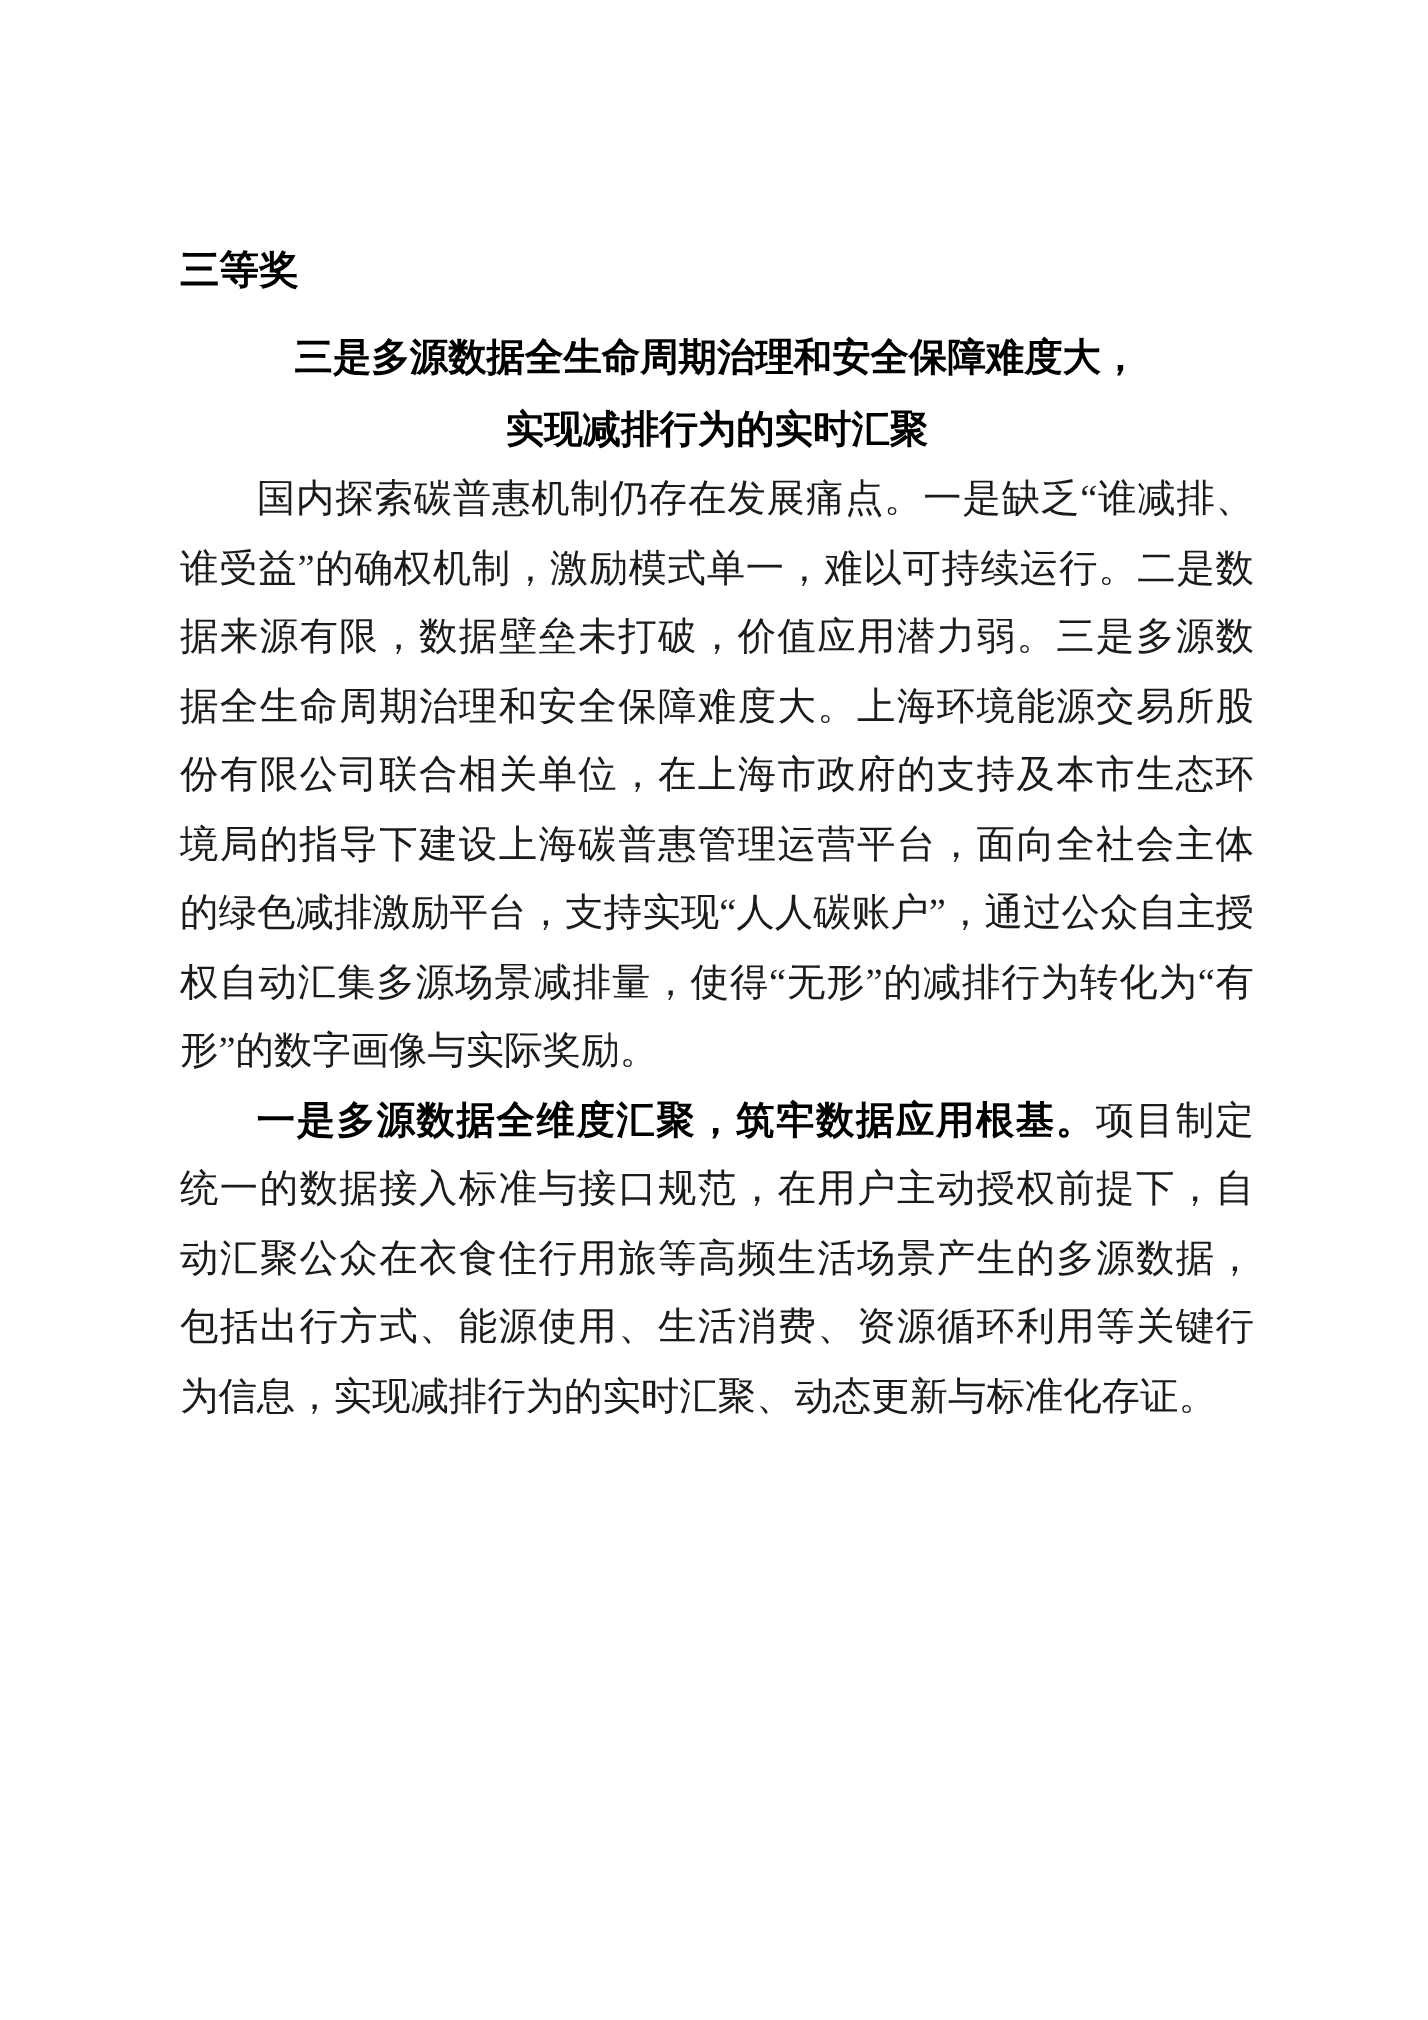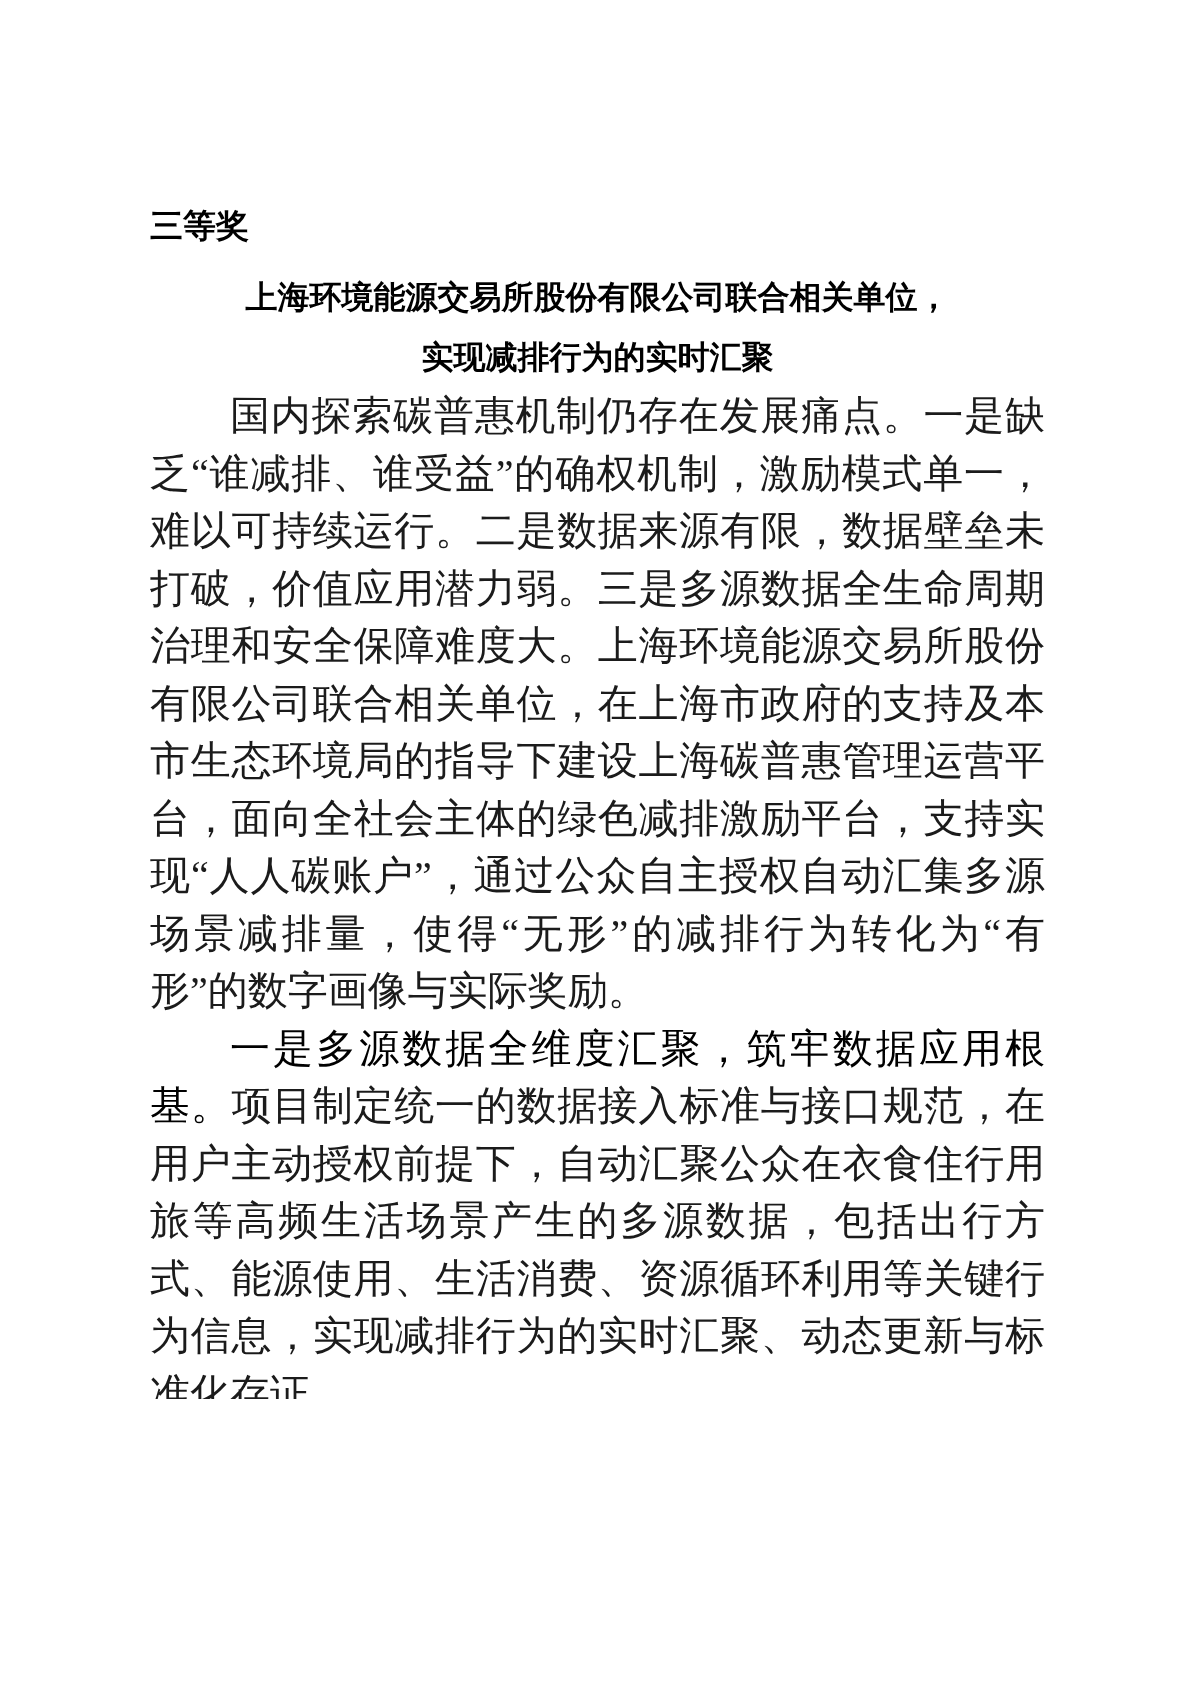--- a/index.html
+++ b/index.html
@@ -33,29 +33,29 @@
     margin: 20px 0 0 0;
     font-size: 32px;
     font-weight: 700;
     text-align: center;
     line-height: 60px;
     color: #000000;
   }
   .title-line { display: block; }
   .body-par {
     margin: 0;
-    font-size: 40px;
+    font-size: 32px;
     line-height: 57.5px;
     text-align: justify;
     text-justify: inter-ideograph;
     text-indent: 2em;
     color: #1b1b1b;
   }
   .body-par .lead {
-    font-weight: 400;
+    font-weight: 700;
     color: #000000;
   }
   .page-number {
     position: absolute;
     left: 16px;
     top: 1556px;
     width: 100%;
     text-align: center;
     font-size: 27px;
     color: #222222;
@@ -73,21 +73,21 @@
 </style>
 </head>
 <body>
 
 <div class="page">
   <div class="content">
 
     <div class="section-label">三等奖</div>
 
     <h1 class="doc-title">
-      <span class="title-line">上海环境能源交易所股份有限公司联合相关单位，</span>
+      <span class="title-line">三是多源数据全生命周期治理和安全保障难度大，</span>
       <span class="title-line">实现减排行为的实时汇聚</span>
     </h1>
 
     <p class="body-par"><span class="lead"></span><span>国内探索碳普惠机制仍存在发展痛点。一是缺乏“谁减排、谁受益”的确权机制，激励模式单一，难以可持续运行。二是数据来源有限，数据壁垒未打破，价值应用潜力弱。三是多源数据全生命周期治理和安全保障难度大。上海环境能源交易所股份有限公司联合相关单位，在上海市政府的支持及本市生态环境局的指导下建设上海碳普惠管理运营平台，面向全社会主体的绿色减排激励平台，支持实现“人人碳账户”，通过公众自主授权自动汇集多源场景减排量，使得“无形”的减排行为转化为“有形”的数字画像与实际奖励。</span></p>
 
     <p class="body-par"><span class="lead">一是多源数据全维度汇聚，筑牢数据应用根基。</span><span>项目制定统一的数据接入标准与接口规范，在用户主动授权前提下，自动汇聚公众在衣食住行用旅等高频生活场景产生的多源数据，包括出行方式、能源使用、生活消费、资源循环利用等关键行为信息，实现减排行为的实时汇聚、动态更新与标准化存证。</span></p>
 
 
   </div>
 

